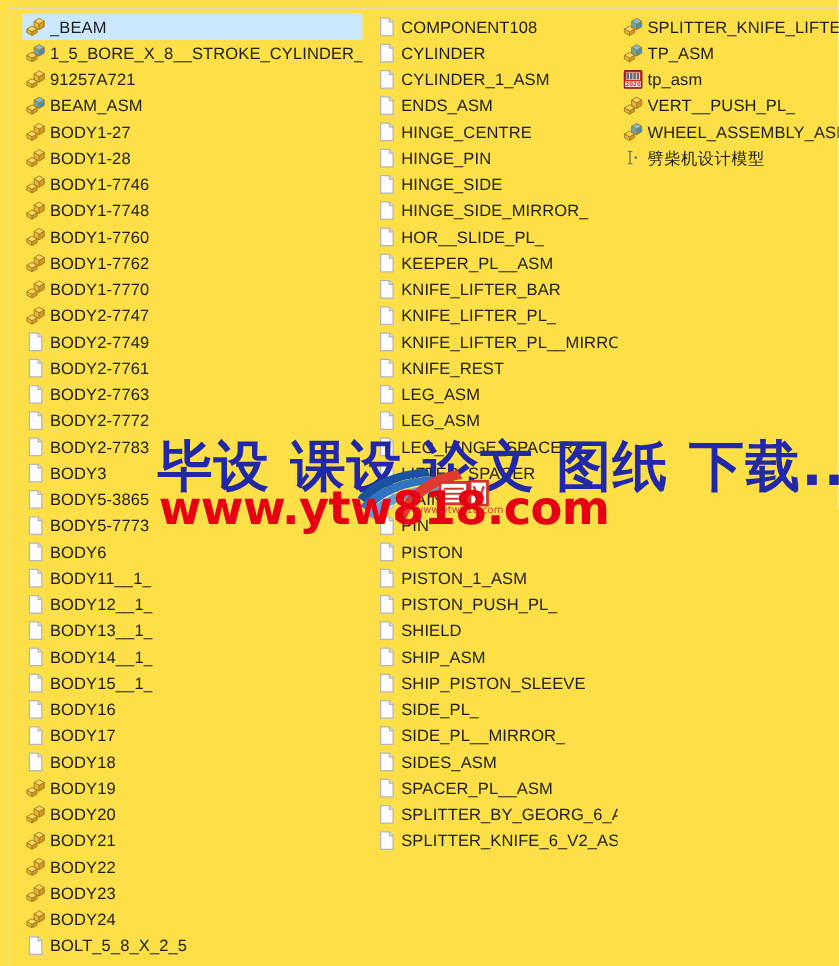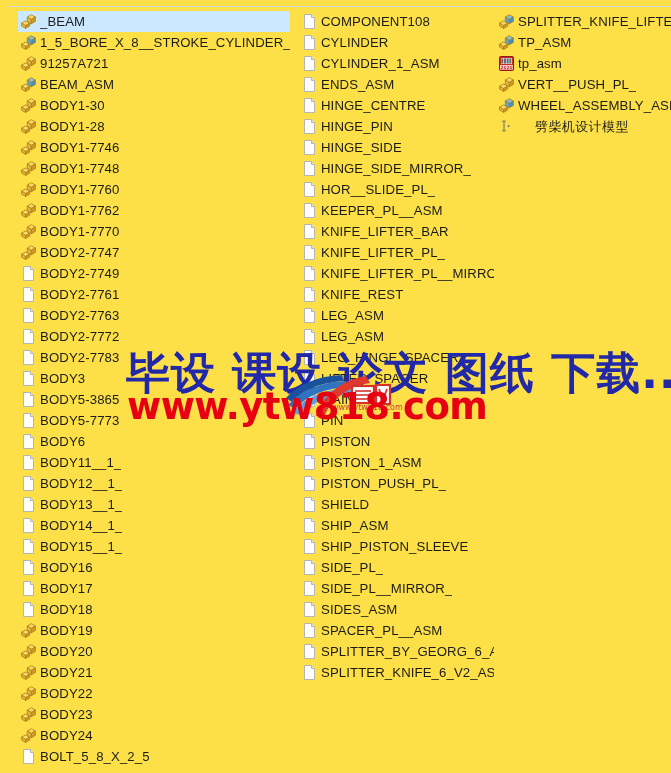--- a/index.html
+++ b/index.html
@@ -81,21 +81,20 @@
     color: #1c1c1c;
     line-height: 17px;
     letter-spacing: 0.1px;
     overflow: hidden;
     text-overflow: clip;
     white-space: nowrap;
   }
   .file-label.cjk {
     font-size: 13px;
     letter-spacing: 0.4px;
-    margin-left: 17px;
   }
 
   
   #watermark {
     position: absolute;
     left: 0; top: 0;
     width: 671px;
     height: 773px;
     pointer-events: none;
   }
@@ -203,21 +202,21 @@
         <span class="icon-wrap">
           <svg width="17" height="17" viewBox="0 0 17 17">
             <path d="M1.5 10.2 L5.6 7.9 L9.7 10.2 L5.6 12.6 Z" fill="#fbd863" stroke="#a8801f" stroke-width="0.8" stroke-linejoin="round"></path>
             <path d="M1.5 10.2 L5.6 12.6 L5.6 15.4 L1.5 13.1 Z" fill="#e6b73c" stroke="#a8801f" stroke-width="0.8" stroke-linejoin="round"></path>
             <path d="M5.6 12.6 L9.7 10.2 L9.7 13.1 L5.6 15.4 Z" fill="#d29a21" stroke="#a8801f" stroke-width="0.8" stroke-linejoin="round"></path>
             <path d="M7.3 4.0 L11.3 1.7 L15.4 4.0 L11.3 6.4 Z" fill="#fbd863" stroke="#a8801f" stroke-width="0.8" stroke-linejoin="round"></path>
             <path d="M7.3 4.0 L11.3 6.4 L11.3 10.8 L7.3 8.5 Z" fill="#e6b73c" stroke="#a8801f" stroke-width="0.8" stroke-linejoin="round"></path>
             <path d="M11.3 6.4 L15.4 4.0 L15.4 8.4 L11.3 10.8 Z" fill="#d29a21" stroke="#a8801f" stroke-width="0.8" stroke-linejoin="round"></path>
           </svg>
         </span>
-        <span class="file-label">BODY1-30</span>
+        <span class="file-label">BODY1-27</span>
       </div>
       <div class="file-row">
         <span class="icon-wrap">
           <svg width="17" height="17" viewBox="0 0 17 17">
             <path d="M1.5 10.2 L5.6 7.9 L9.7 10.2 L5.6 12.6 Z" fill="#fbd863" stroke="#a8801f" stroke-width="0.8" stroke-linejoin="round"></path>
             <path d="M1.5 10.2 L5.6 12.6 L5.6 15.4 L1.5 13.1 Z" fill="#e6b73c" stroke="#a8801f" stroke-width="0.8" stroke-linejoin="round"></path>
             <path d="M5.6 12.6 L9.7 10.2 L9.7 13.1 L5.6 15.4 Z" fill="#d29a21" stroke="#a8801f" stroke-width="0.8" stroke-linejoin="round"></path>
             <path d="M7.3 4.0 L11.3 1.7 L15.4 4.0 L11.3 6.4 Z" fill="#fbd863" stroke="#a8801f" stroke-width="0.8" stroke-linejoin="round"></path>
             <path d="M7.3 4.0 L11.3 6.4 L11.3 10.8 L7.3 8.5 Z" fill="#e6b73c" stroke="#a8801f" stroke-width="0.8" stroke-linejoin="round"></path>
             <path d="M11.3 6.4 L15.4 4.0 L15.4 8.4 L11.3 10.8 Z" fill="#d29a21" stroke="#a8801f" stroke-width="0.8" stroke-linejoin="round"></path>

